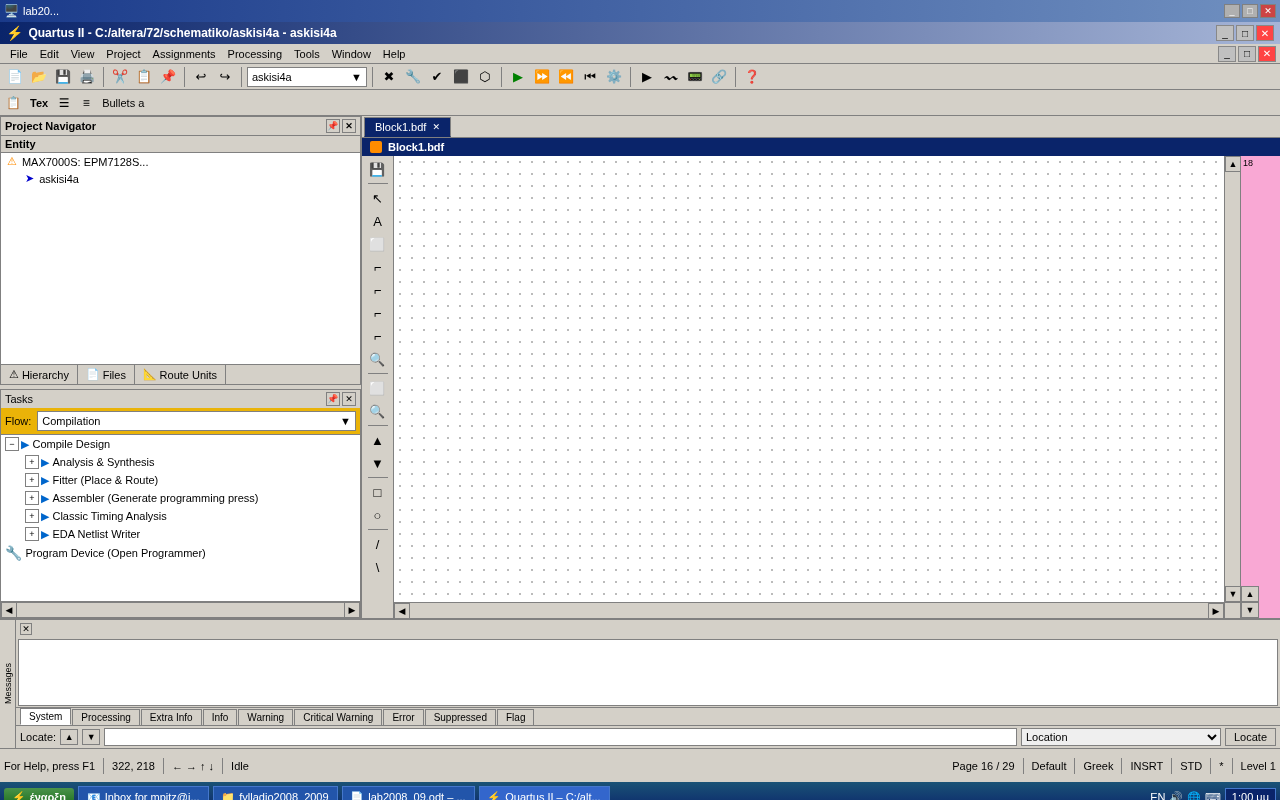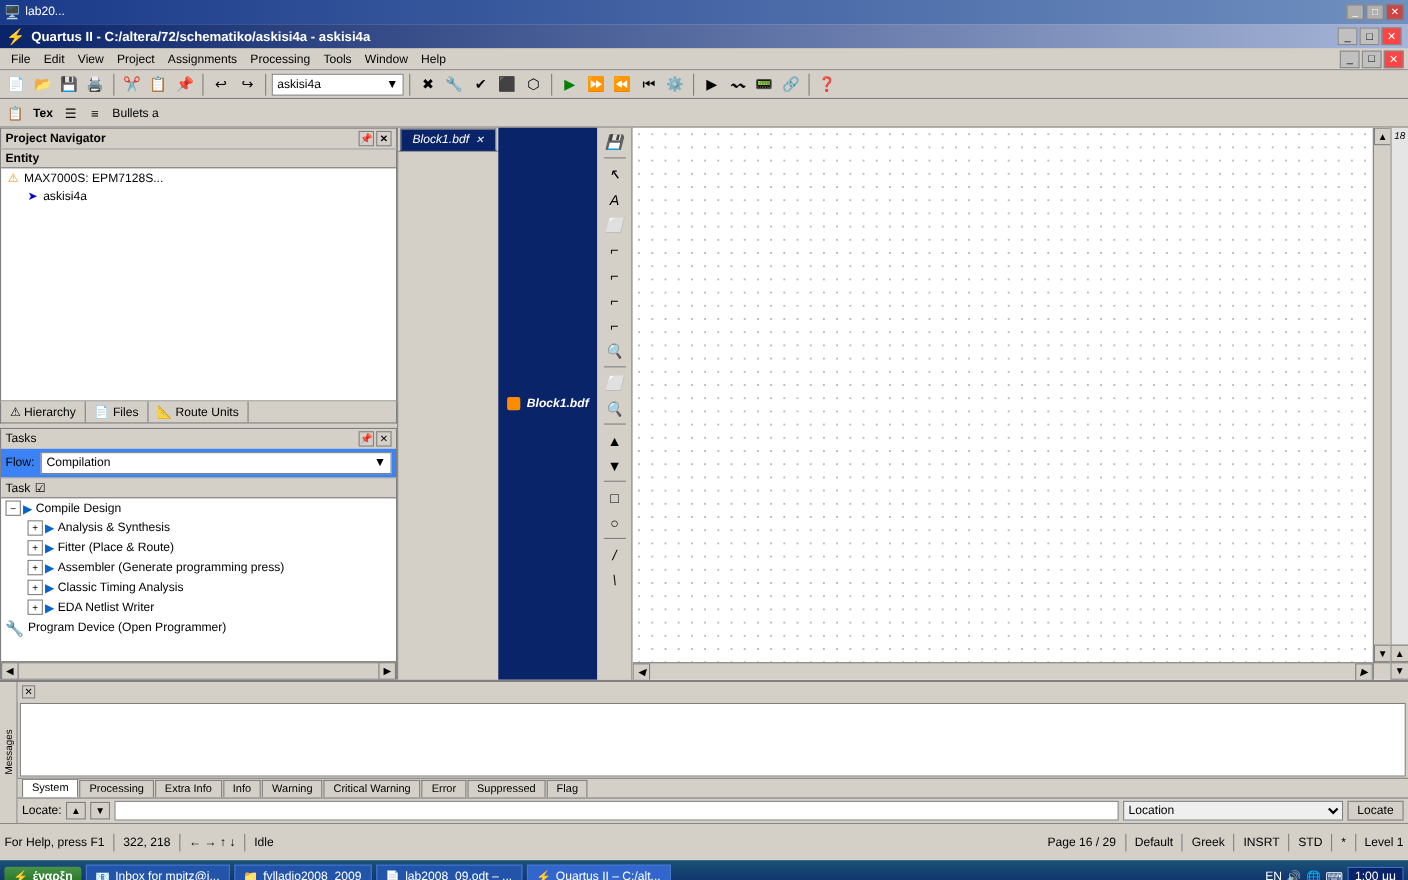--- a/index.html
+++ b/index.html
@@ -27,21 +27,21 @@
     .panel-header { display: flex; align-items: center; justify-content: space-between; background: #d4d0c8; border: 1px solid #808080; border-bottom: none; padding: 2px 4px; font-size: 11px; font-weight: bold; }
     .ph-btn { width: 14px; height: 14px; border: 1px solid #808080; background: #d4d0c8; display: flex; align-items: center; justify-content: center; font-size: 9px; cursor: pointer; }
 
     .project-navigator { border: 1px solid #808080; background: white; flex: 0 0 auto; height: 230px; overflow: auto; }
     .entity-header { background: #d4d0c8; border-bottom: 1px solid #808080; padding: 2px 4px; font-weight: bold; display: flex; align-items: center; gap: 20px; }
     .tree-item { display: flex; align-items: center; padding: 2px 6px; cursor: pointer; gap: 3px; }
 
     .nav-tabs { display: flex; border: 1px solid #808080; border-top: none; background: #d4d0c8; }
     .nav-tab { padding: 3px 8px; border-right: 1px solid #808080; cursor: pointer; display: flex; align-items: center; gap: 3px; font-size: 10px; }
     .tasks-header { background: #d4d0c8; border: 1px solid #808080; border-bottom: none; padding: 2px 4px; display: flex; align-items: center; justify-content: space-between; margin-top: 4px; }
-    .flow-row { display: flex; align-items: center; gap: 6px; padding: 3px 4px; background: #3b82f6; border: 1px solid #808080; border-top: none; border-bottom: none; }
+    .flow-row { display: flex; align-items: center; gap: 6px; padding: 3px 4px; background: #eab308; border: 1px solid #808080; border-top: none; border-bottom: none; }
     .flow-select { height: 20px; border: 1px solid #808080; background: white; flex: 1; display: flex; align-items: center; justify-content: space-between; padding: 0 4px; cursor: pointer; }
     .tasks-tree { border: 1px solid #808080; background: white; flex: 1; overflow: auto; }
     .task-row { display: flex; align-items: center; padding: 2px 4px; cursor: pointer; }
     .expand-btn { width: 14px; height: 14px; border: 1px solid #808080; display: flex; align-items: center; justify-content: center; font-size: 9px; margin-right: 2px; background: white; cursor: pointer; flex-shrink: 0; }
     .canvas-tab-bar { display: flex; align-items: flex-end; height: 22px; background: #d4d0c8; border-bottom: 1px solid #808080; padding: 0 2px; }
     .canvas-tab { padding: 3px 10px; border: 1px solid #808080; border-bottom: none; background: #d4d0c8; cursor: pointer; font-size: 11px; display: flex; align-items: center; gap: 6px; }
     .canvas-tab.active { background: #0a246a; color: white; border-bottom: 1px solid #0a246a; }
 
     .canvas-title-bar { background: #0a246a; color: white; padding: 3px 8px; font-weight: bold; font-size: 12px; display: flex; align-items: center; gap: 6px; }
     .canvas-dot { width: 12px; height: 12px; background: #ff8c00; border-radius: 2px; }
@@ -218,24 +218,20 @@
     <div class="flow-row">
       <span>Flow:</span>
       <div class="flow-select">
         <span>Compilation</span>
         <span>▼</span>
       </div>
     </div>
 
     <div class="tasks-tree" style="flex:1;">
 
-      <div style="background:#d4d0c8;border-bottom:1px solid #808080;padding:2px 4px;display:flex;align-items:center;gap:4px;">
-        <span>Task</span>
-        <span>☑</span>
-      </div>
 
       <div class="task-row" style="padding-left:4px;">
         <div class="expand-btn">−</div>
         <span style="color:#0066cc;margin-right:3px;">▶</span>
         <span>Compile Design</span>
       </div>
 
       <div class="task-row" style="padding-left:24px;">
         <div class="expand-btn">+</div>
         <span style="color:#0066cc;margin-right:3px;">▶</span>
@@ -272,21 +268,21 @@
       </div>
     </div>
 
     <div style="height:16px;background:#d4d0c8;border:1px solid #808080;display:flex;align-items:center;">
       <div class="scroll-btn">◀</div>
       <div style="flex:1;background:#d4d0c8;"></div>
       <div class="scroll-btn">▶</div>
     </div>
   </div>
 
-  <div style="flex:1;display:flex;flex-direction:row;min-width:0;font-style:italic;">
+  <div style="flex:1;display:flex;flex-direction:column;min-width:0;">
 
     <div class="canvas-tab-bar">
       <div class="canvas-tab active">
         <span>Block1.bdf</span>
         <span style="font-size:9px;cursor:pointer;">✕</span>
       </div>
     </div>
 
     <div class="canvas-title-bar">
       <div class="canvas-dot"></div>
@@ -331,21 +327,21 @@
 
         <div style="position:absolute;bottom:0;left:0;right:16px;height:16px;background:#d4d0c8;border-top:1px solid #808080;display:flex;align-items:center;">
           <div class="scroll-btn">◀</div>
           <div style="flex:1;"></div>
           <div class="scroll-btn">▶</div>
         </div>
 
         <div style="position:absolute;right:0;bottom:0;width:16px;height:16px;background:#d4d0c8;border-left:1px solid #808080;border-top:1px solid #808080;"></div>
       </div>
 
-      <div style="width:16px;background:#e5e5e5;border-left:1px solid #808080;display:flex;flex-direction:column;align-items:center;">
+      <div style="width:40px;background:#f9a8d4;border-left:1px solid #808080;display:flex;flex-direction:column;">
         <div style="padding:2px;font-size:9px;">18</div>
         <div style="flex:1;"></div>
         <div class="scroll-btn" style="width:18px;">▲</div>
         <div class="scroll-btn" style="width:18px;">▼</div>
       </div>
     </div>
   </div>
 </div>
 
 <div style="height:130px;display:flex;flex-direction:row;border-top:2px solid #808080;background:#d4d0c8;">

